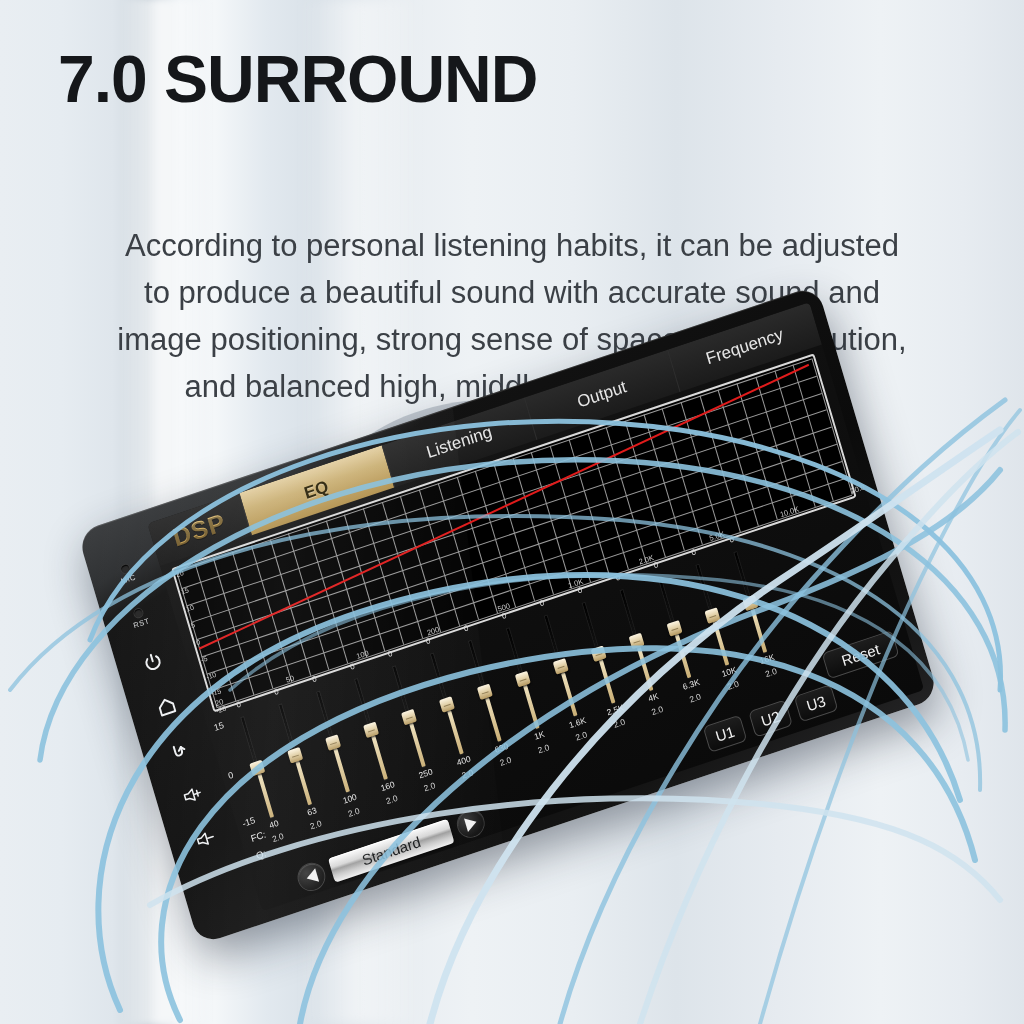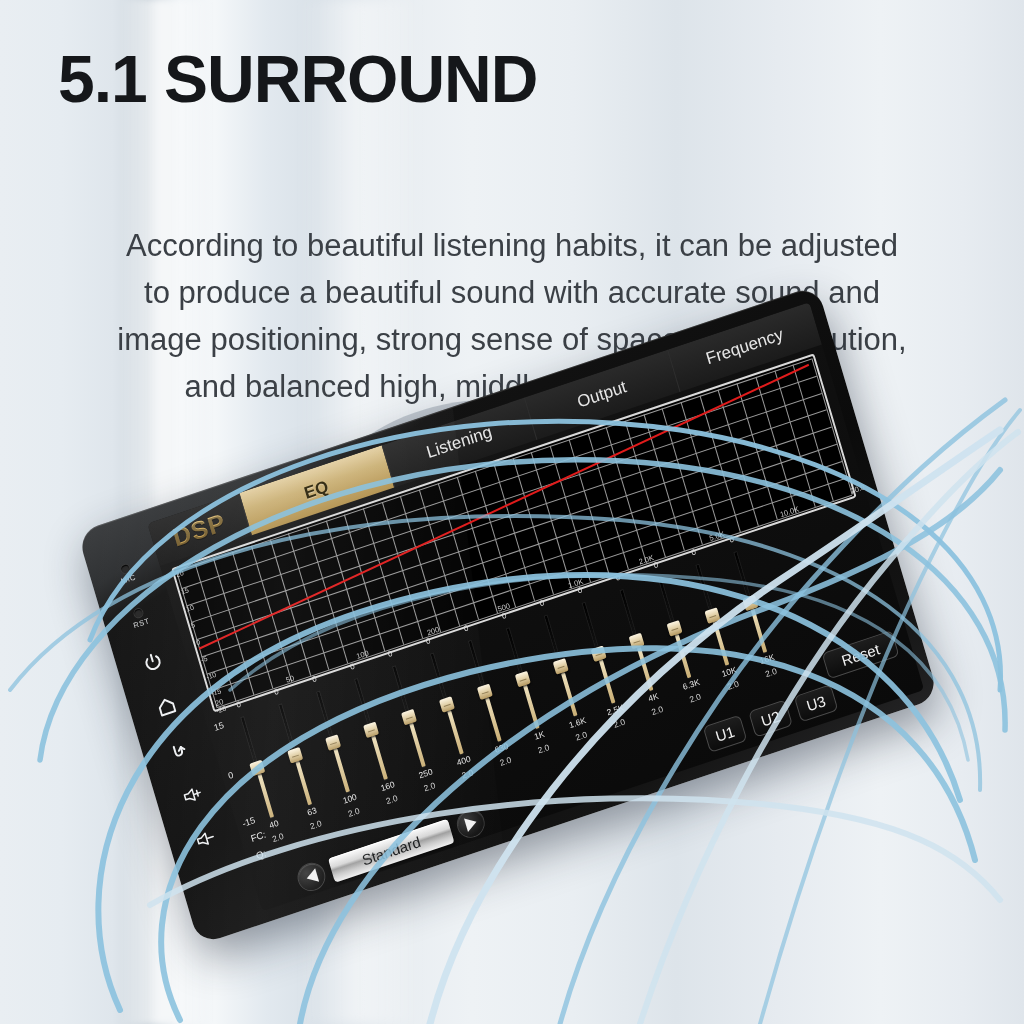--- a/index.html
+++ b/index.html
@@ -239,25 +239,25 @@
 </head>
 <body>
 
 <div id="bg"></div>
 <div id="bg-sheen"></div>
 <div id="bg-sheen2"></div>
 <div id="circle-plate"></div>
 <div id="circle-plate2"></div>
 
 <div id="heading">
-  <div class="l1">5.1 SURROUND</div>
+  <div class="l1">7.0 SURROUND</div>
 </div>
 
 <div id="subtitle">
-  <div>According to beautiful listening habits, it can be adjusted</div>
+  <div>According to personal listening habits, it can be adjusted</div>
   <div>to produce a beautiful sound with accurate sound and</div>
   <div>image positioning, strong sense of space, high resolution,</div>
   <div>and balanced high, middle and low frequencies.</div>
 </div>
 
 <div id="device-wrap">
   <div id="device">
     <div id="device-body">
 
       <div id="left-rail">

